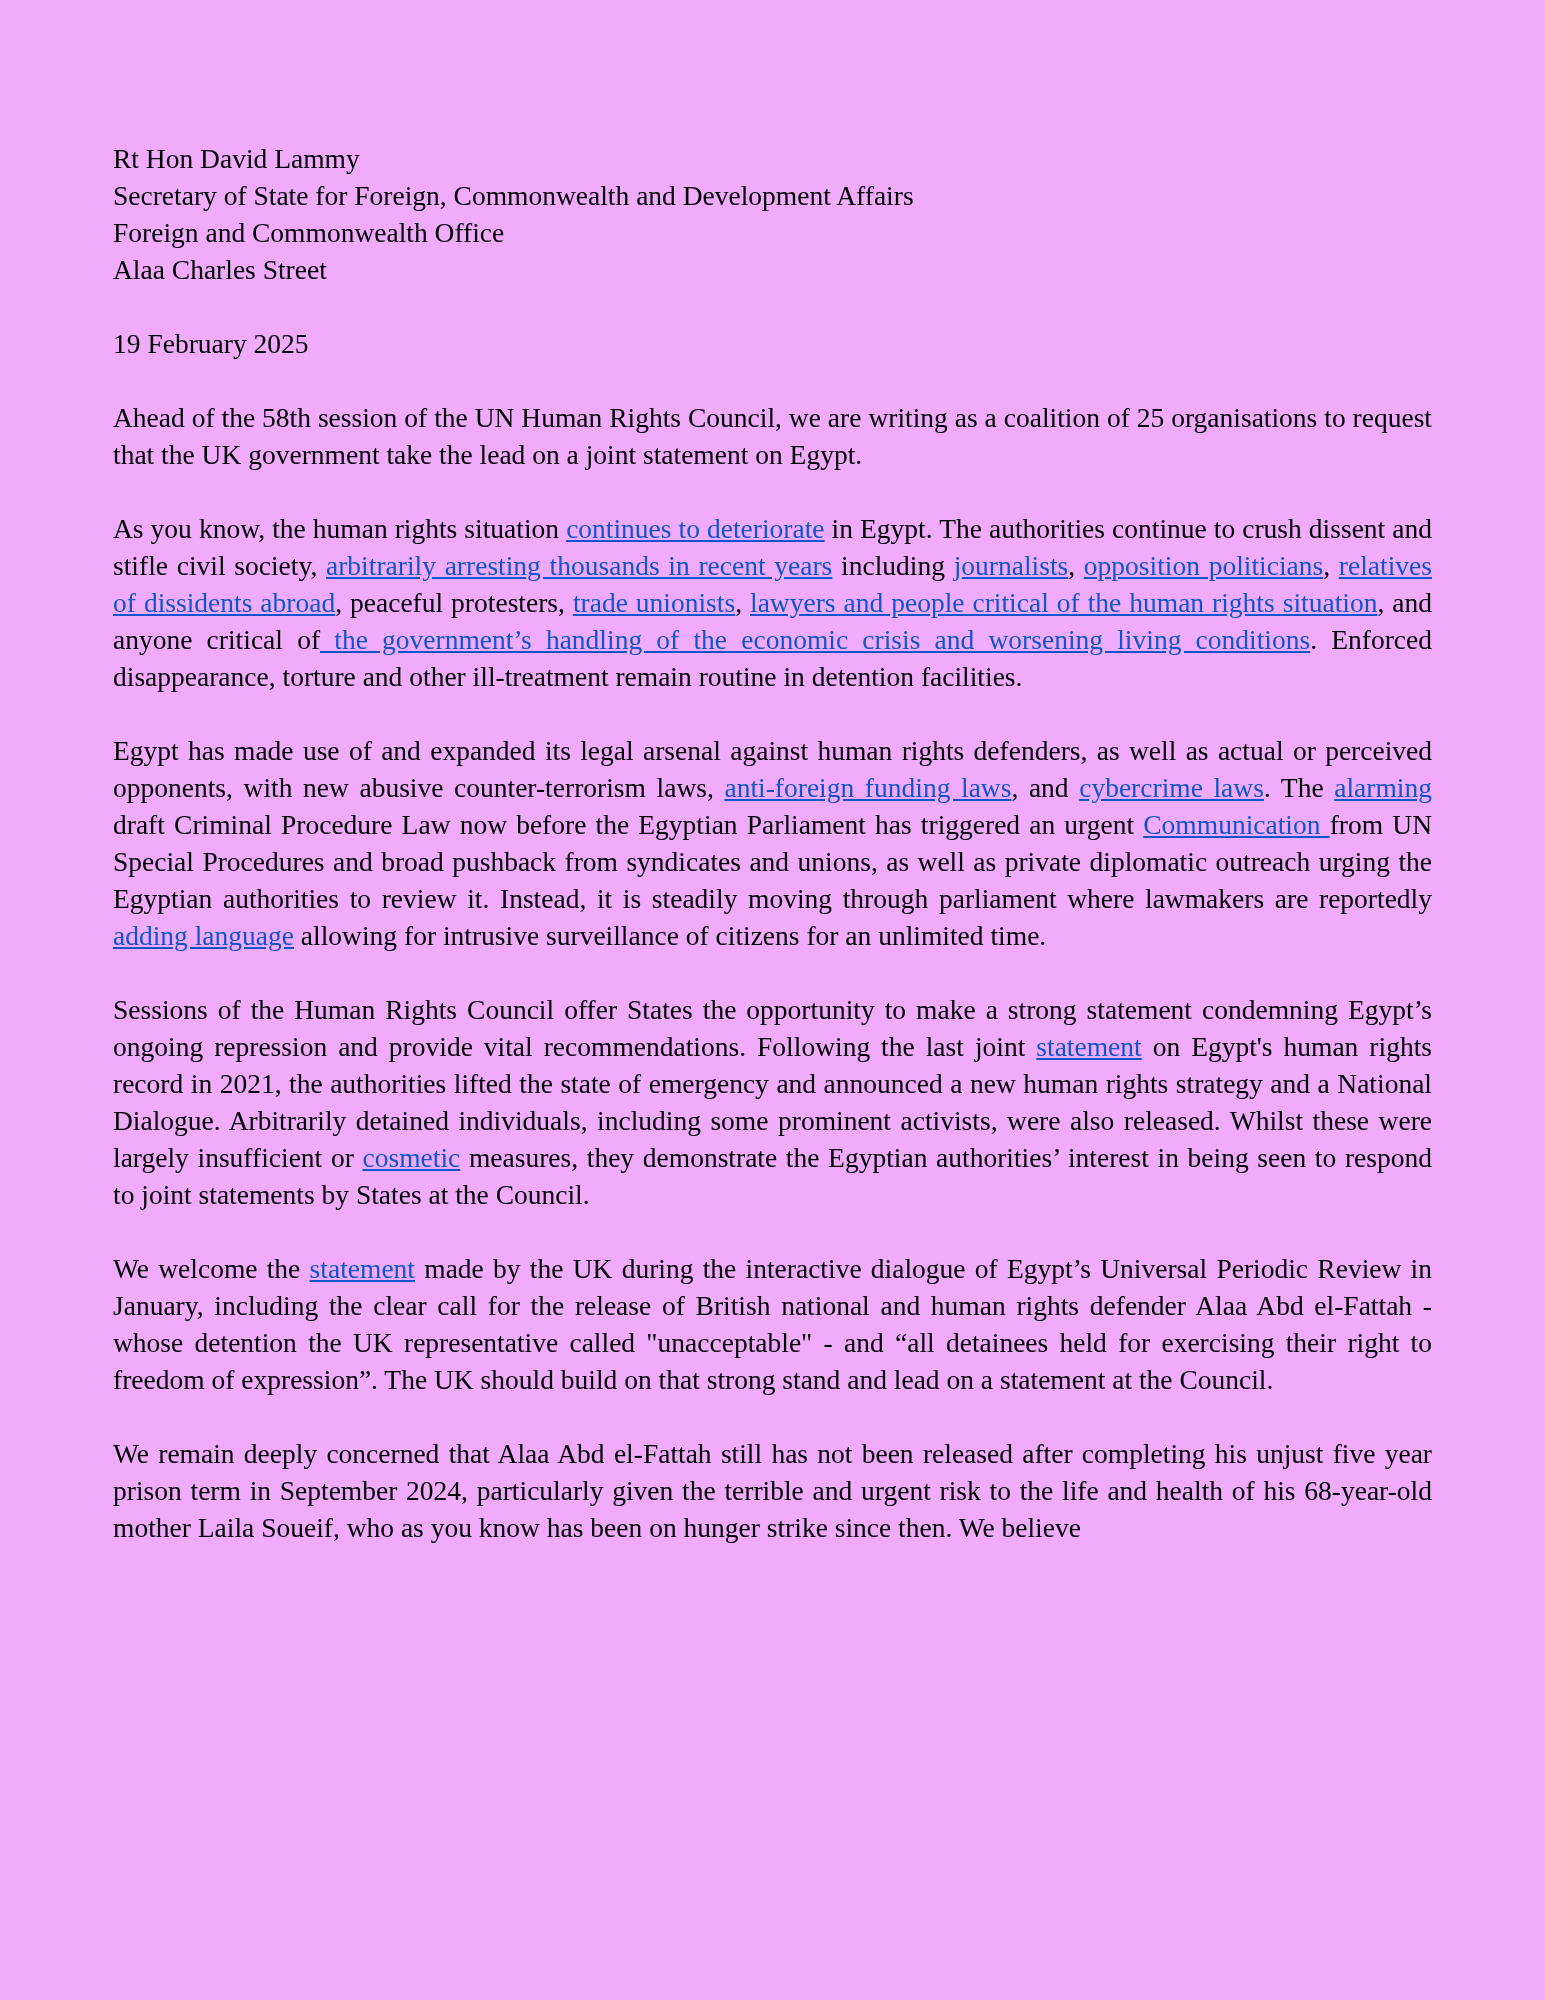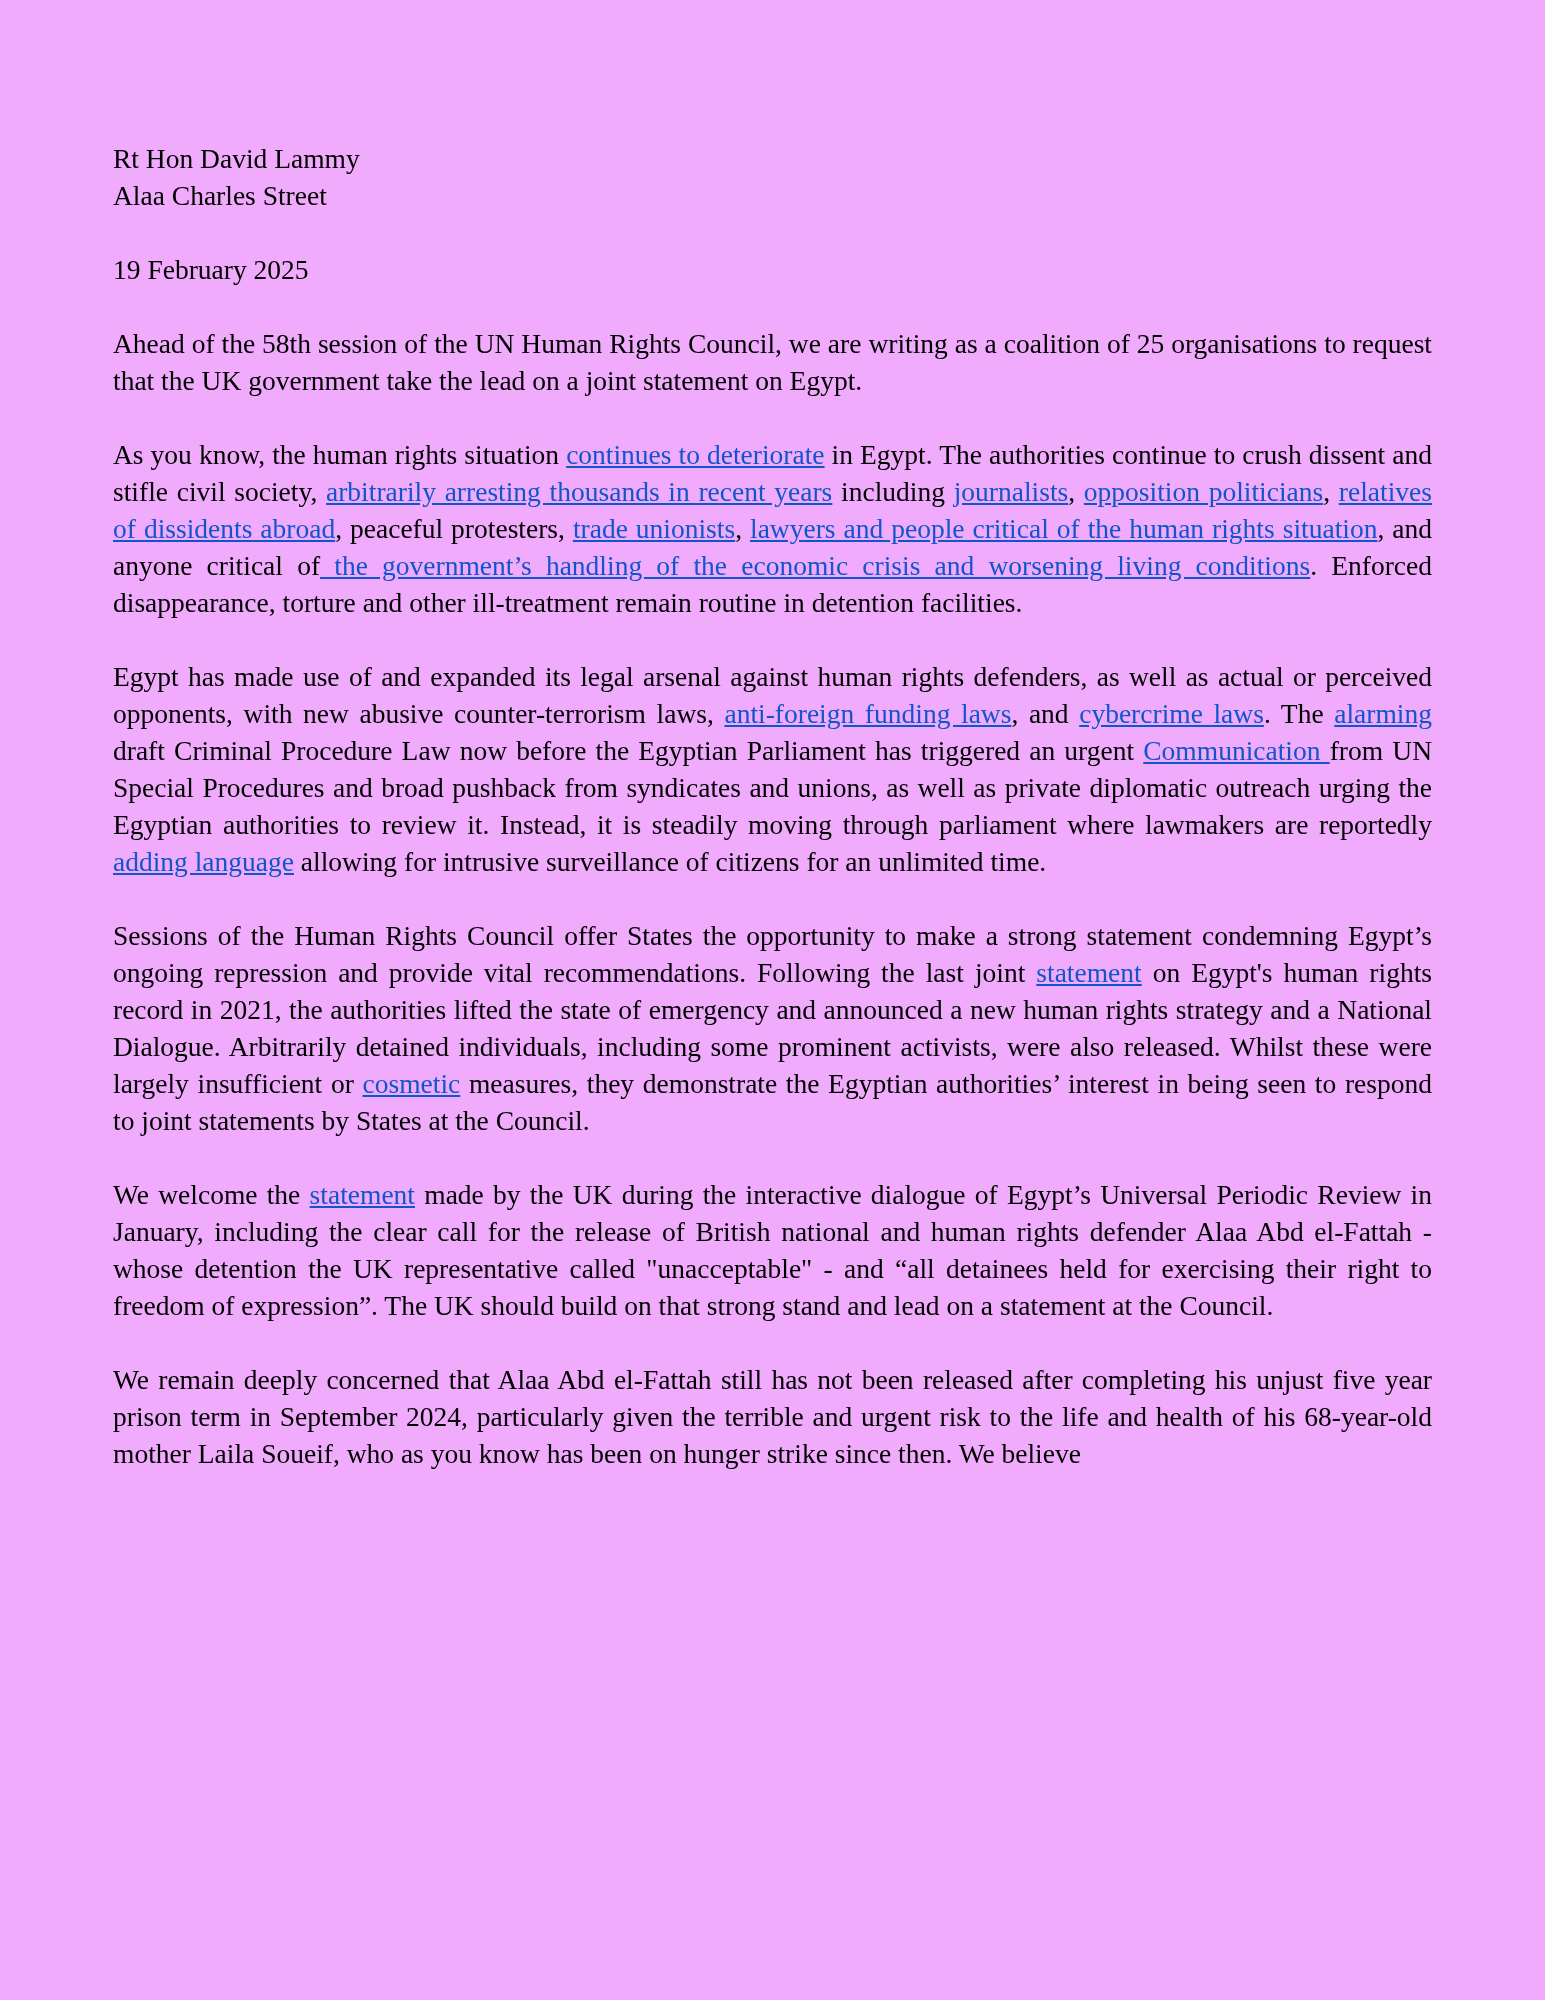--- a/index.html
+++ b/index.html
@@ -46,20 +46,22 @@
   }
 </style>
 </head>
 <body>
 
 <div class="page">
   <div class="content">
 
     <div class="address-block">
       <div class="address-line">Rt Hon David Lammy</div>
+      <div class="address-line">Secretary of State for Foreign, Commonwealth and Development Affairs</div>
+      <div class="address-line">Foreign and Commonwealth Office</div>
       <div class="address-line">Alaa Charles Street</div>
     </div>
 
     <div class="date-line">19 February 2025</div>
 
 
     <p class="para"><span>Ahead of the 58th session of the UN Human Rights Council, we are writing as a coalition of 25 organisations to request that the UK government take the lead on a joint statement on Egypt.</span></p>
     <p class="para"><span>As you know, the human rights situation </span><a class="link" href="#">continues to deteriorate</a><span> in Egypt. The authorities continue to crush dissent and stifle civil society, </span><a class="link" href="#">arbitrarily arresting thousands in recent years</a><span> including </span><a class="link" href="#">journalists</a><span>, </span><a class="link" href="#">opposition politicians</a><span>, </span><a class="link" href="#">relatives of dissidents abroad</a><span>, peaceful protesters, </span><a class="link" href="#">trade unionists</a><span>, </span><a class="link" href="#">lawyers and people critical of the human rights situation</a><span>, and anyone critical of</span><a class="link" href="#"> the government’s handling of the economic crisis and worsening living conditions</a><span>. Enforced disappearance, torture and other ill-treatment remain routine in detention facilities.</span></p>
     <p class="para"><span>Egypt has made use of and expanded its legal arsenal against human rights defenders, as well as actual or perceived opponents, with new abusive counter-terrorism laws, </span><a class="link" href="#">anti-foreign funding laws</a><span>, and </span><a class="link" href="#">cybercrime laws</a><span>. The </span><a class="link" href="#">alarming </a><span>draft Criminal Procedure Law now before the Egyptian Parliament has triggered an urgent </span><a class="link" href="#">Communication </a><span>from UN Special Procedures and broad pushback from syndicates and unions, as well as private diplomatic outreach urging the Egyptian authorities to review it. Instead, it is steadily moving through parliament where lawmakers are reportedly </span><a class="link" href="#">adding language</a><span> allowing for intrusive surveillance of citizens for an unlimited time.</span></p>
     <p class="para"><span>Sessions of the Human Rights Council offer States the opportunity to make a strong statement condemning Egypt’s ongoing repression and provide vital recommendations. Following the last joint </span><a class="link" href="#">statement</a><span> on Egypt's human rights record in 2021, the authorities lifted the state of emergency and announced a new human rights strategy and a National Dialogue. Arbitrarily detained individuals, including some prominent activists, were also released. Whilst these were largely insufficient or </span><a class="link" href="#">cosmetic</a><span> measures, they demonstrate the Egyptian authorities’ interest in being seen to respond to joint statements by States at the Council.</span></p>

